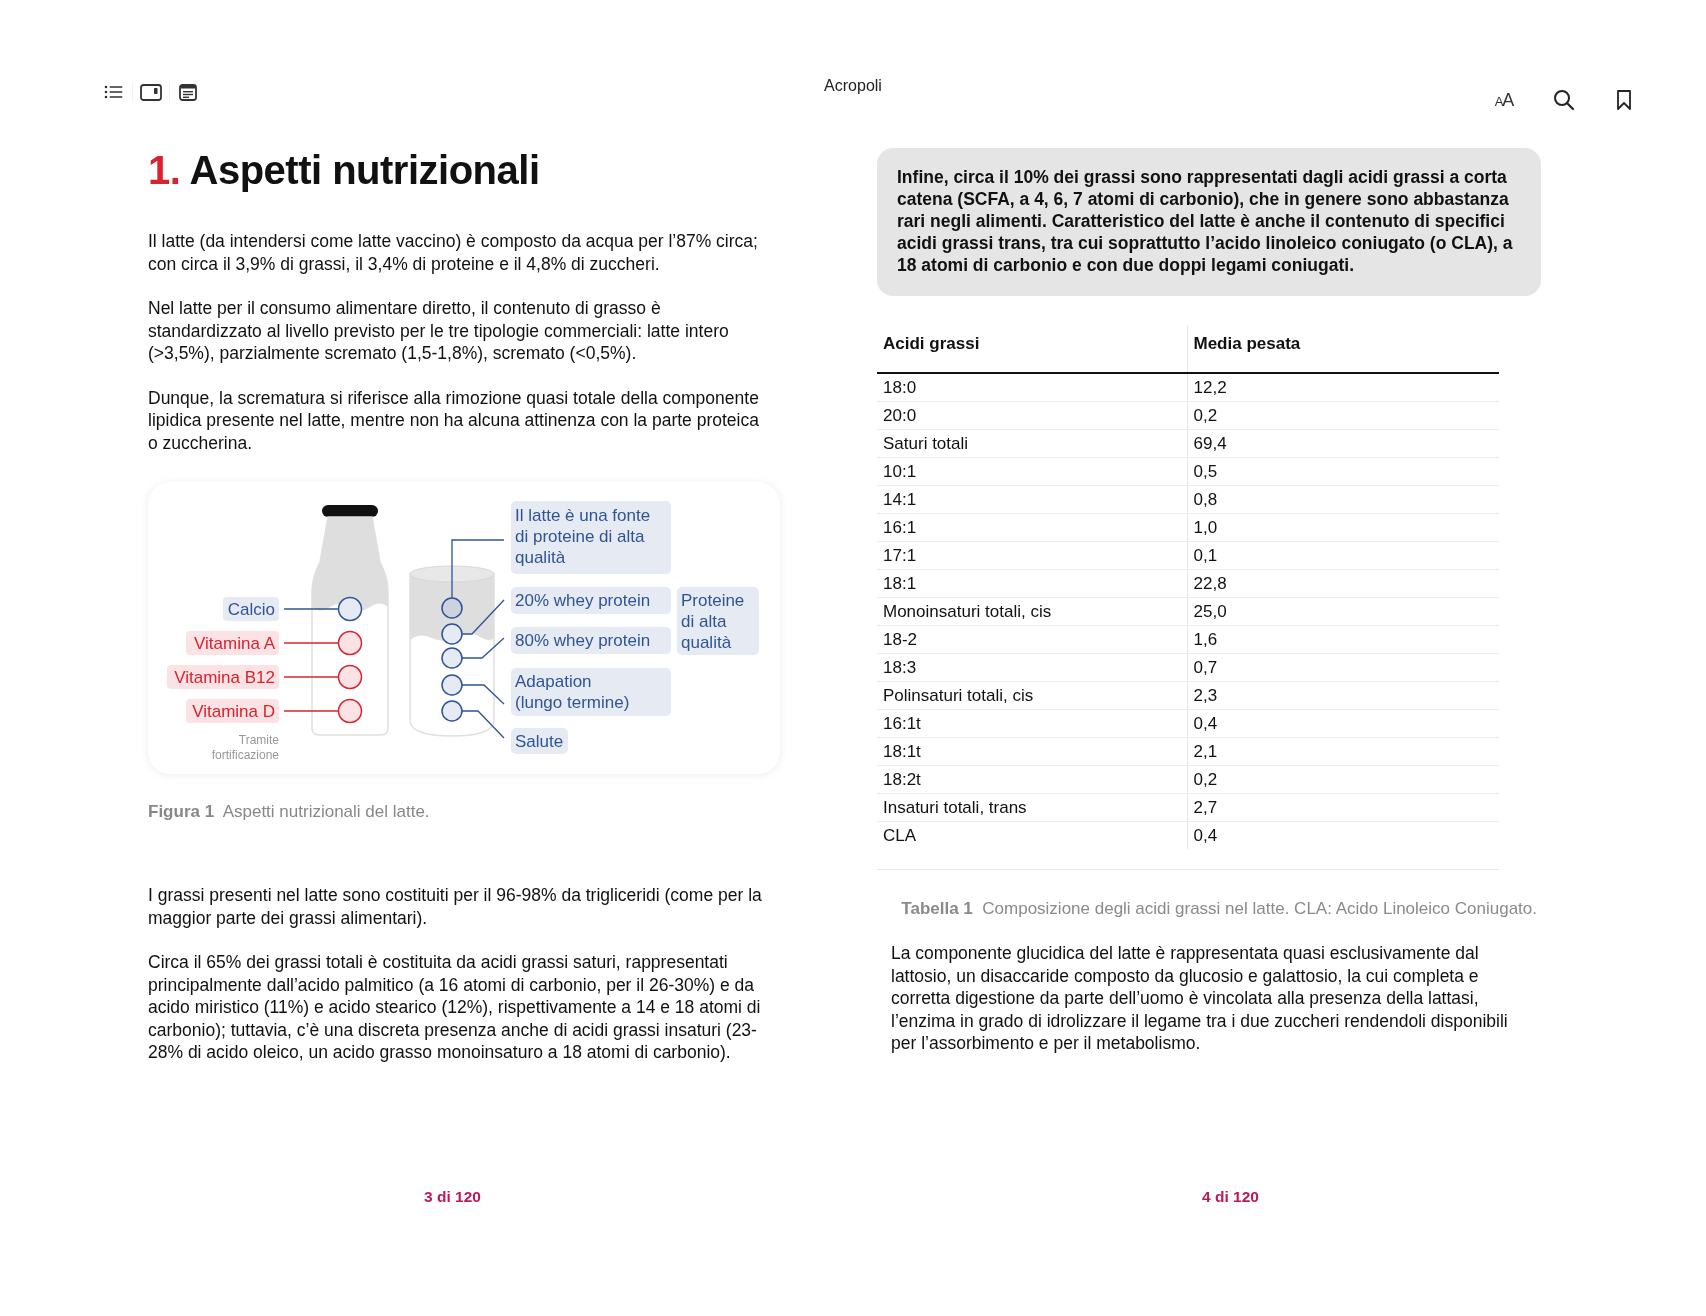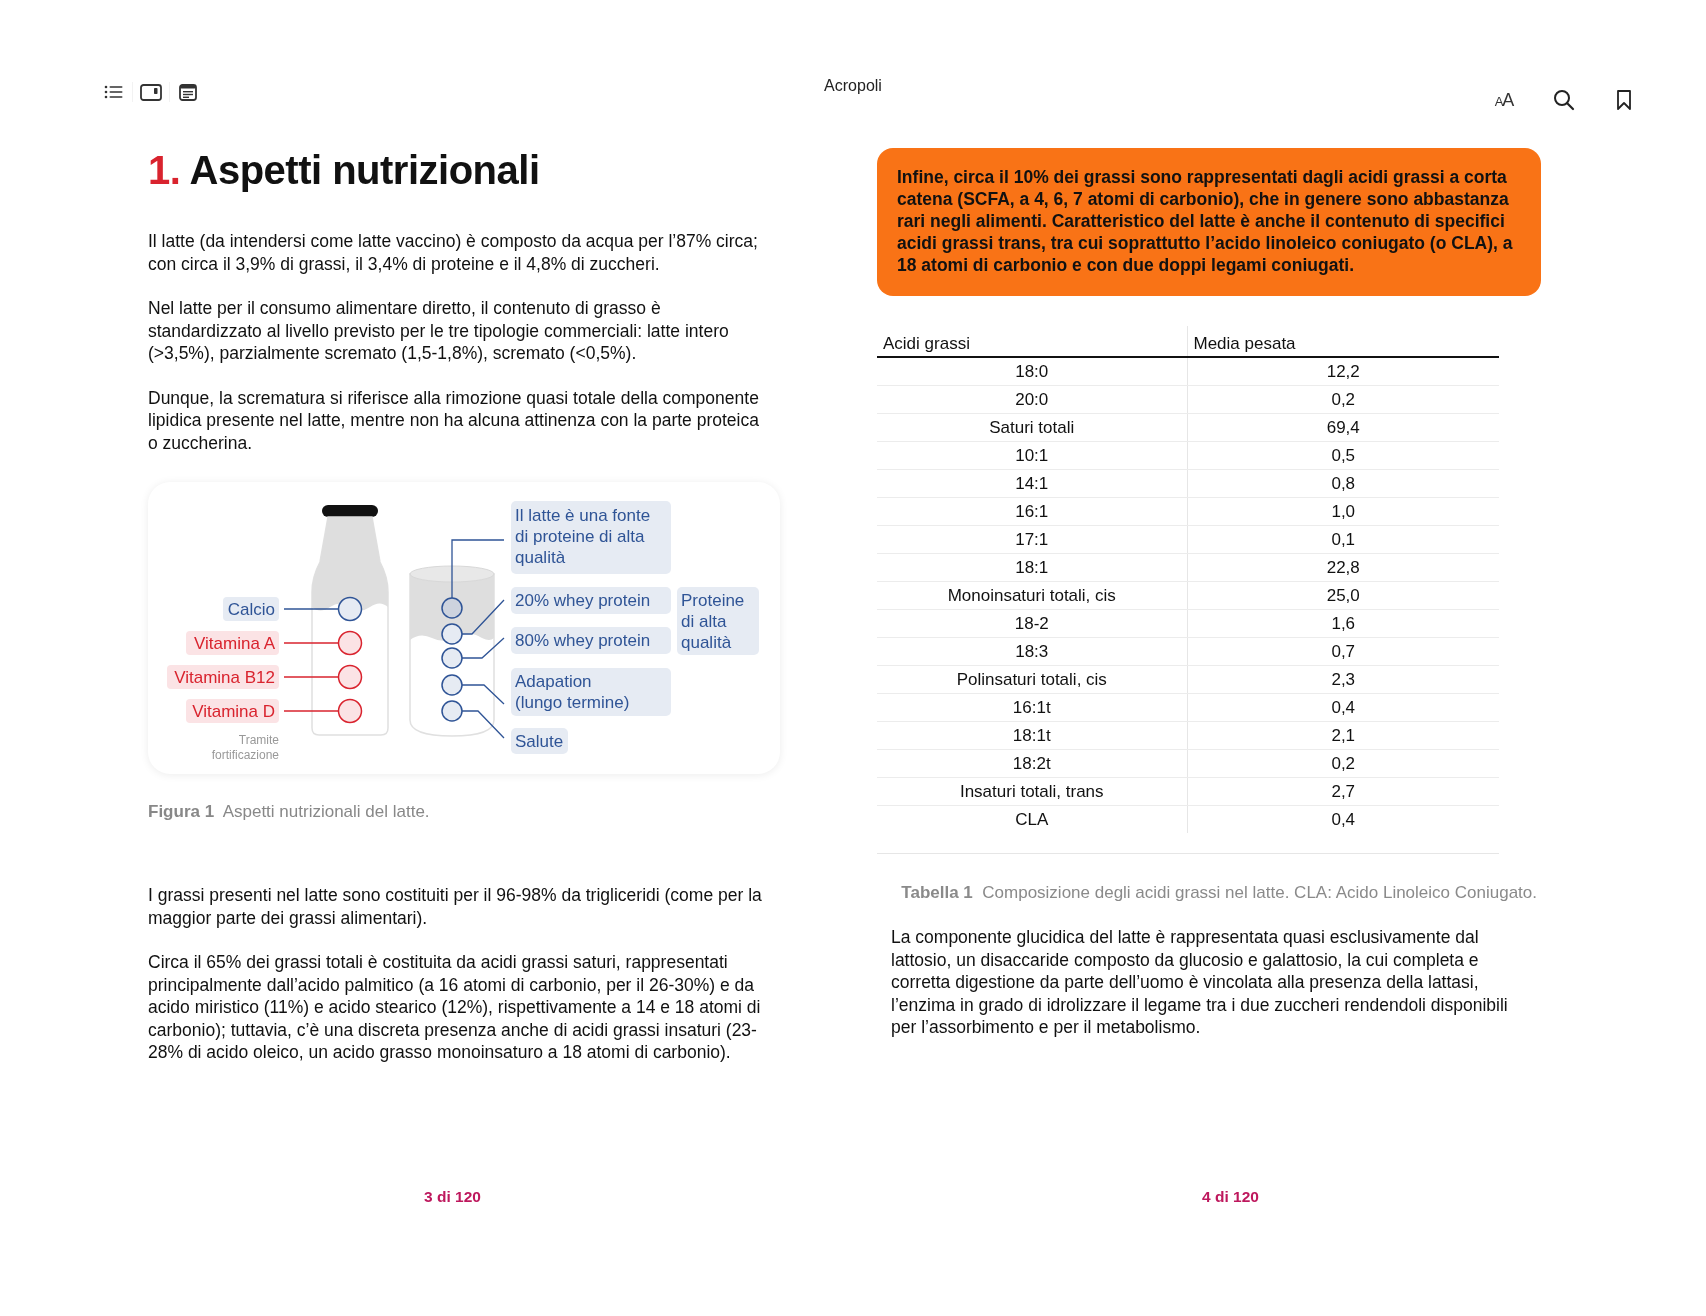--- a/index.html
+++ b/index.html
@@ -22,26 +22,26 @@
   h1.chapter .num { color: #d9232e; }
 
   p.body { font-size: 17.5px; line-height: 22.5px; color: #111; margin-top: 22px; }
   .first-p { margin-top: 36px !important; }
 
   .figure-card { margin-top: 28px; width: 632px; height: 292px; border-radius: 22px; background: #fff; box-shadow: 0 1px 8px rgba(0,0,0,0.08); position: relative; overflow: hidden; }
   .figure-card svg { position: absolute; left: 0; top: 0; }
   .fig-caption { margin-top: 28px; font-size: 17px; color: #888; }
   .fig-caption b { font-weight: 700; color: #888; }
 
-  .gray-box { background: #f97316; border-radius: 16px; padding: 18px 20px 20px 20px; width: 664px; }
+  .gray-box { background: #e5e5e5; border-radius: 16px; padding: 18px 20px 20px 20px; width: 664px; }
   .gray-box p { font-size: 17.5px; line-height: 22px; font-weight: 700; color: #111; }
 
   table.fat { margin-top: 30px; border-collapse: collapse; width: 622px; font-size: 17px; }
-  table.fat th { text-align: left; font-weight: 400; padding: 8px 6px 2px 6px; border-bottom: 2px solid #111; }
-  table.fat td { padding: 4px 6px 3px 6px; height: 23px; border-bottom: 1px solid #ececec; color: #111; text-align: center; }
+  table.fat th { text-align: left; font-weight: 700; padding: 8px 6px 18px 6px; border-bottom: 2px solid #111; }
+  table.fat td { padding: 4px 6px 3px 6px; height: 23px; border-bottom: 1px solid #ececec; color: #111; }
   table.fat td.col1, table.fat th.col1 { width: 310px; border-right: 1px solid #e6e6e6; }
   table.fat tr:last-child td { border-bottom: none; }
   .table-end { width: 622px; height: 1px; background: #e6e6e6; margin-top: 20px; }
 
   .tab-caption { margin-top: 28px; font-size: 17px; line-height: 22px; color: #8a8a8a; padding-left: 12px; width: 660px; text-align: right; }
   .tab-caption b { font-weight: 700; }
   .right-p { margin-top: 20px; padding-left: 14px; width: 660px; }
 
   .page-num { position: absolute; top: 1188px; font-size: 15.5px; font-weight: 700; color: #be185d; }
 </style>

